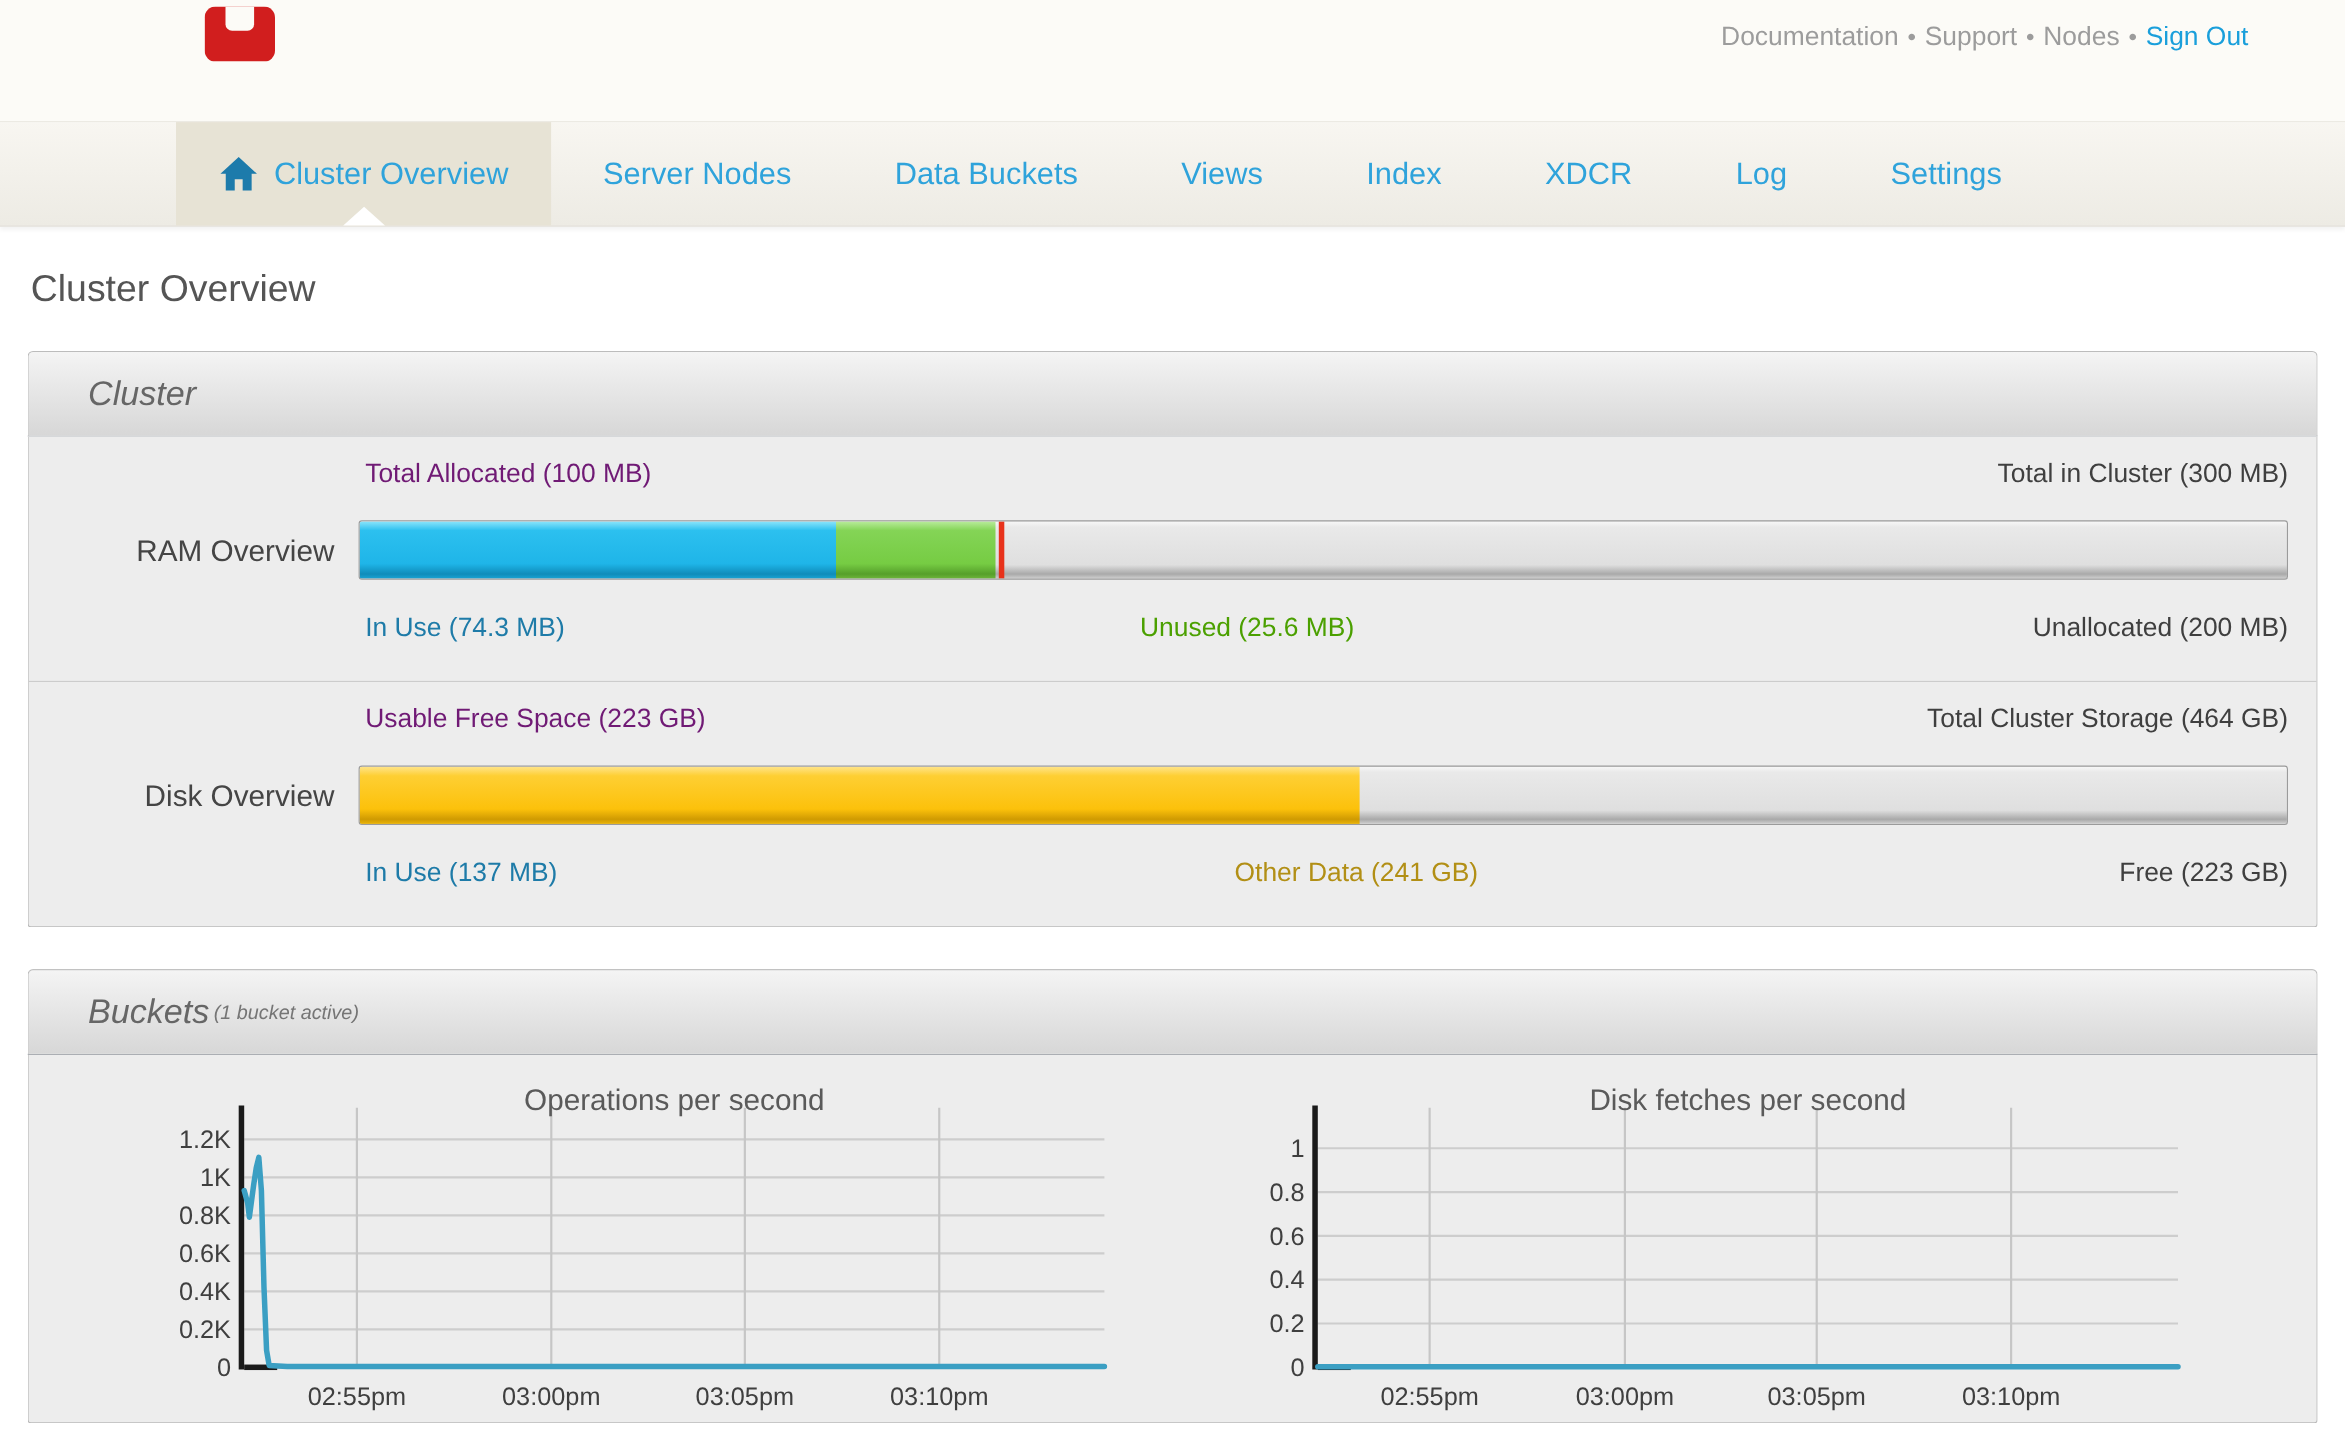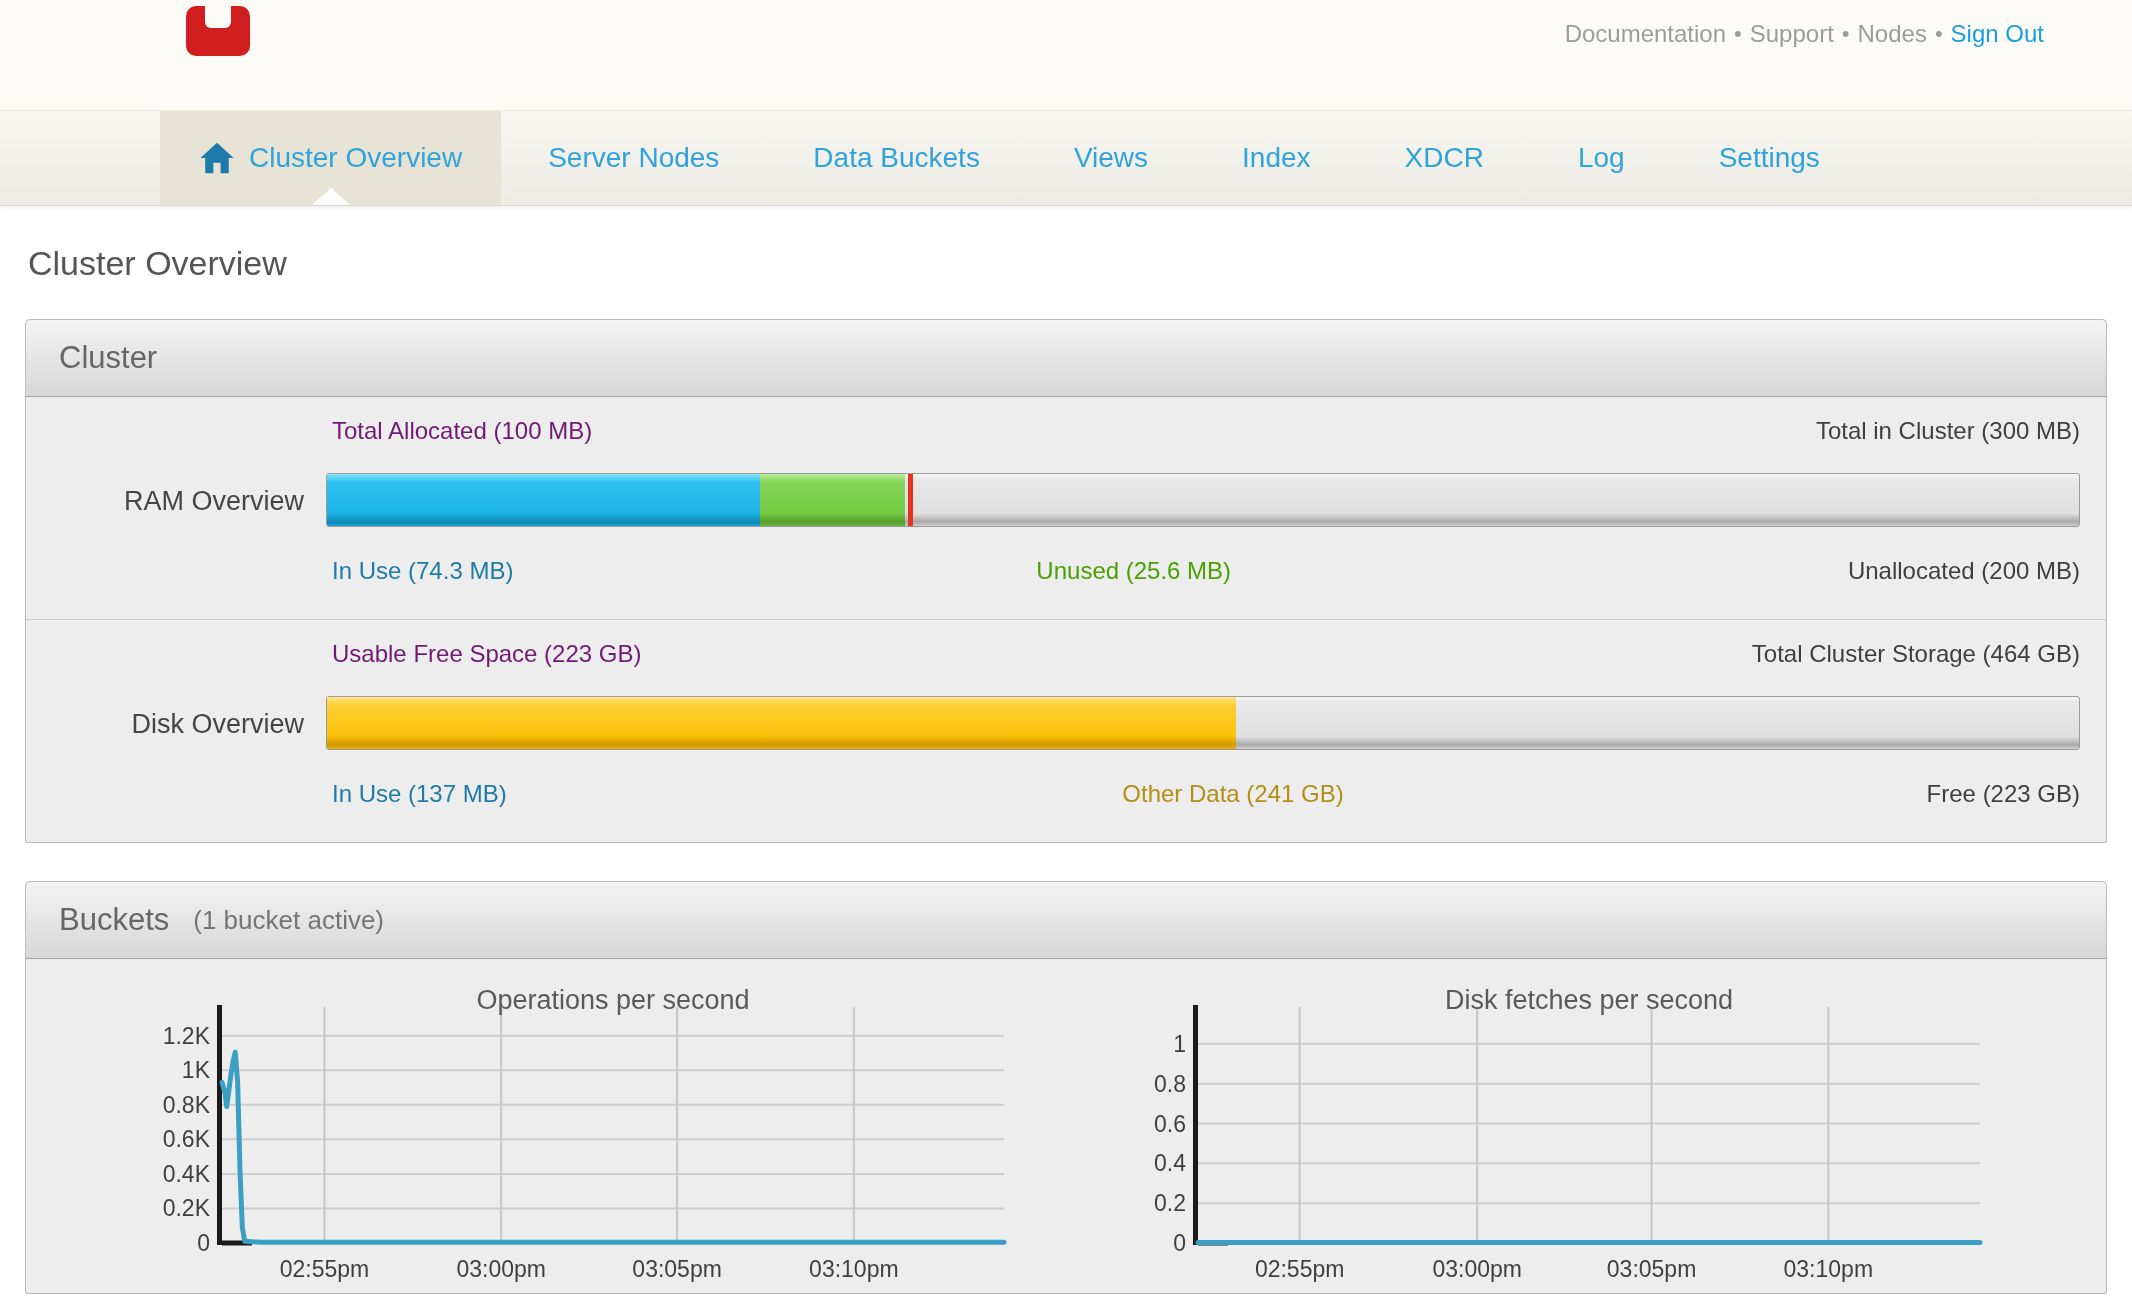--- a/index.html
+++ b/index.html
@@ -31,23 +31,23 @@
      border-bottom:17px solid #ffffff; }
   .house-icon svg { display:block; }
 
   
   main { padding-top:38px; }
   .page-title { font-size:34px; font-weight:normal; color:#555; margin:0 0 36px 28px; }
 
   .panel { margin:0 25px 38px 25px; border-radius:5px; }
   .panel-header { height:78px; background:linear-gradient(#f4f4f4,#d7d7d7);
      border:1px solid #bcbcbc; border-bottom:1px solid #a2a6ab; border-radius:5px 5px 0 0;
-     display:flex; align-items:center; padding-left:33px; }
+     display:flex; align-items:center; padding-left:54px;font-style:italic; }
   .panel-title { font-size:31px; color:#666; }
-  .panel-sub { font-size:26px; color:#757575; margin-left:24px; }
+  .panel-sub { font-size:18px; color:#757575; margin-left:4px; }
   .panel-body { background:#ededed; border:1px solid #b9b9b9; border-top:none;
      border-radius:0 0 3px 3px; }
 
   
   .resource-row { display:flex; padding:20px 26px 34px 0; }
   .resource-row + .resource-row { border-top:1px solid #cccccc; }
   .row-label { width:300px; display:flex; align-items:center; justify-content:flex-end;
      padding-right:22px; font-size:27px; color:#454545; white-space:nowrap;padding-left:27px; }
   .row-main { flex:1; position:relative; }
   .caption { display:flex; justify-content:space-between; font-size:24px; position:relative; }

